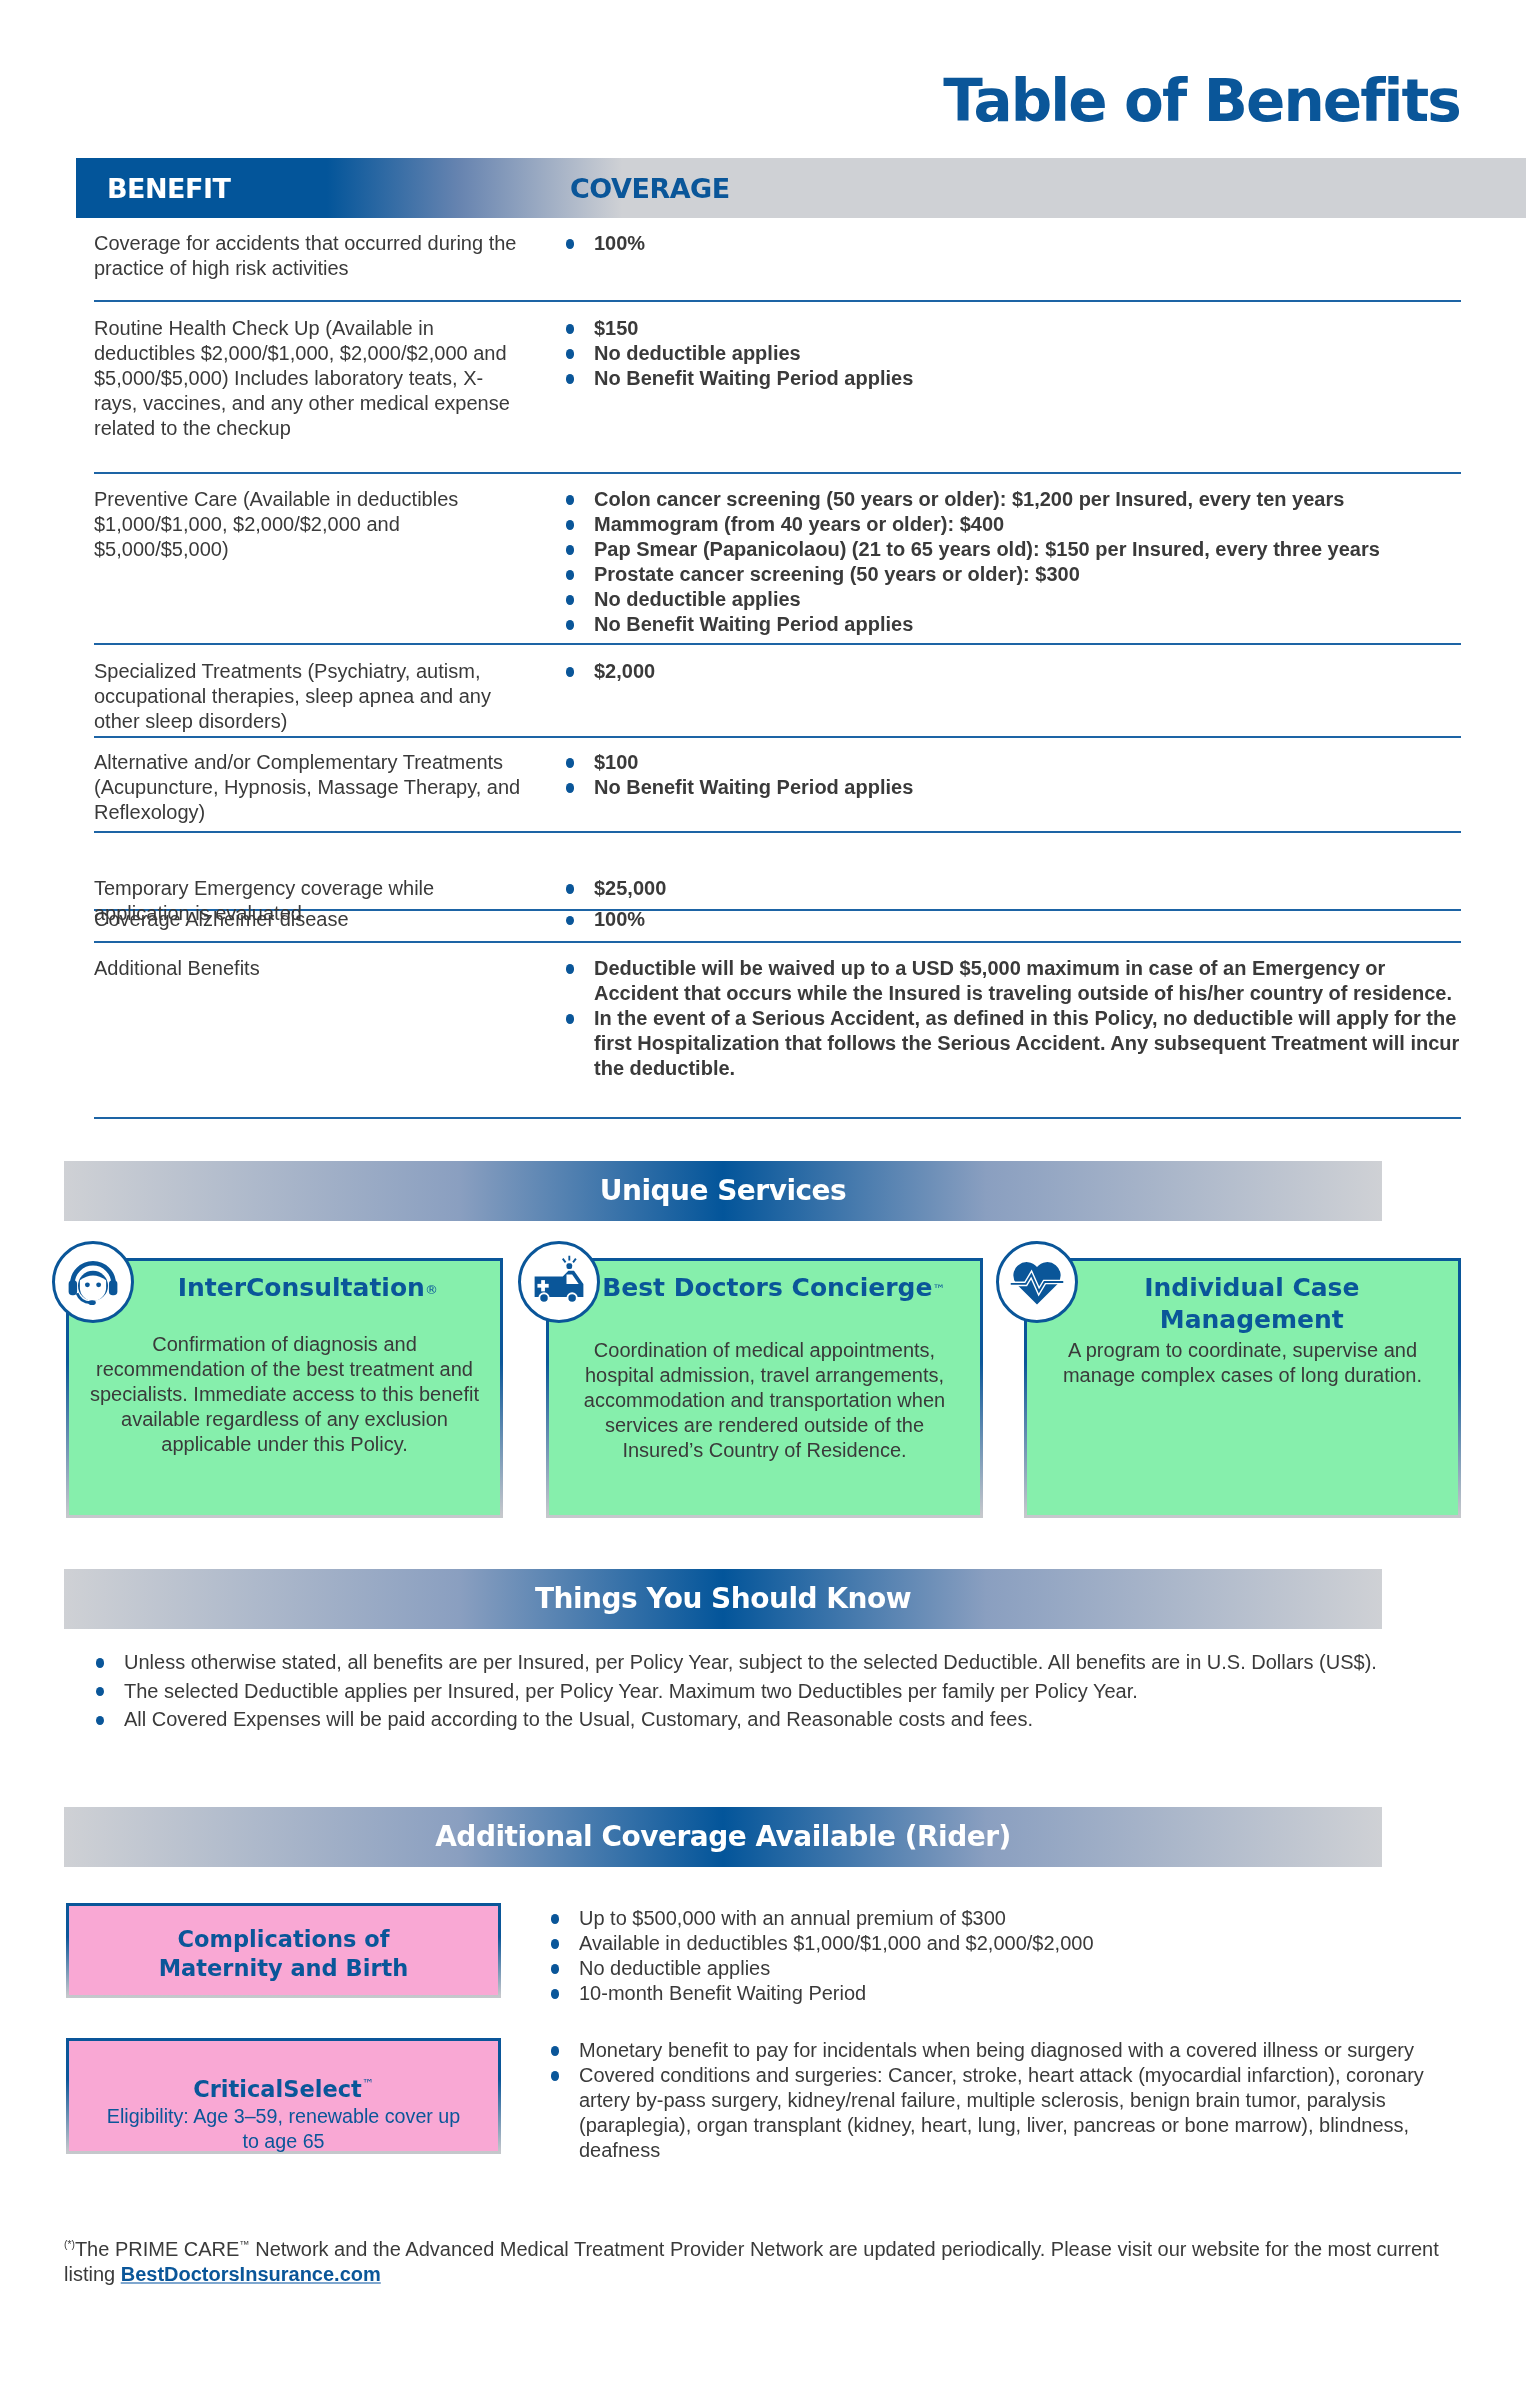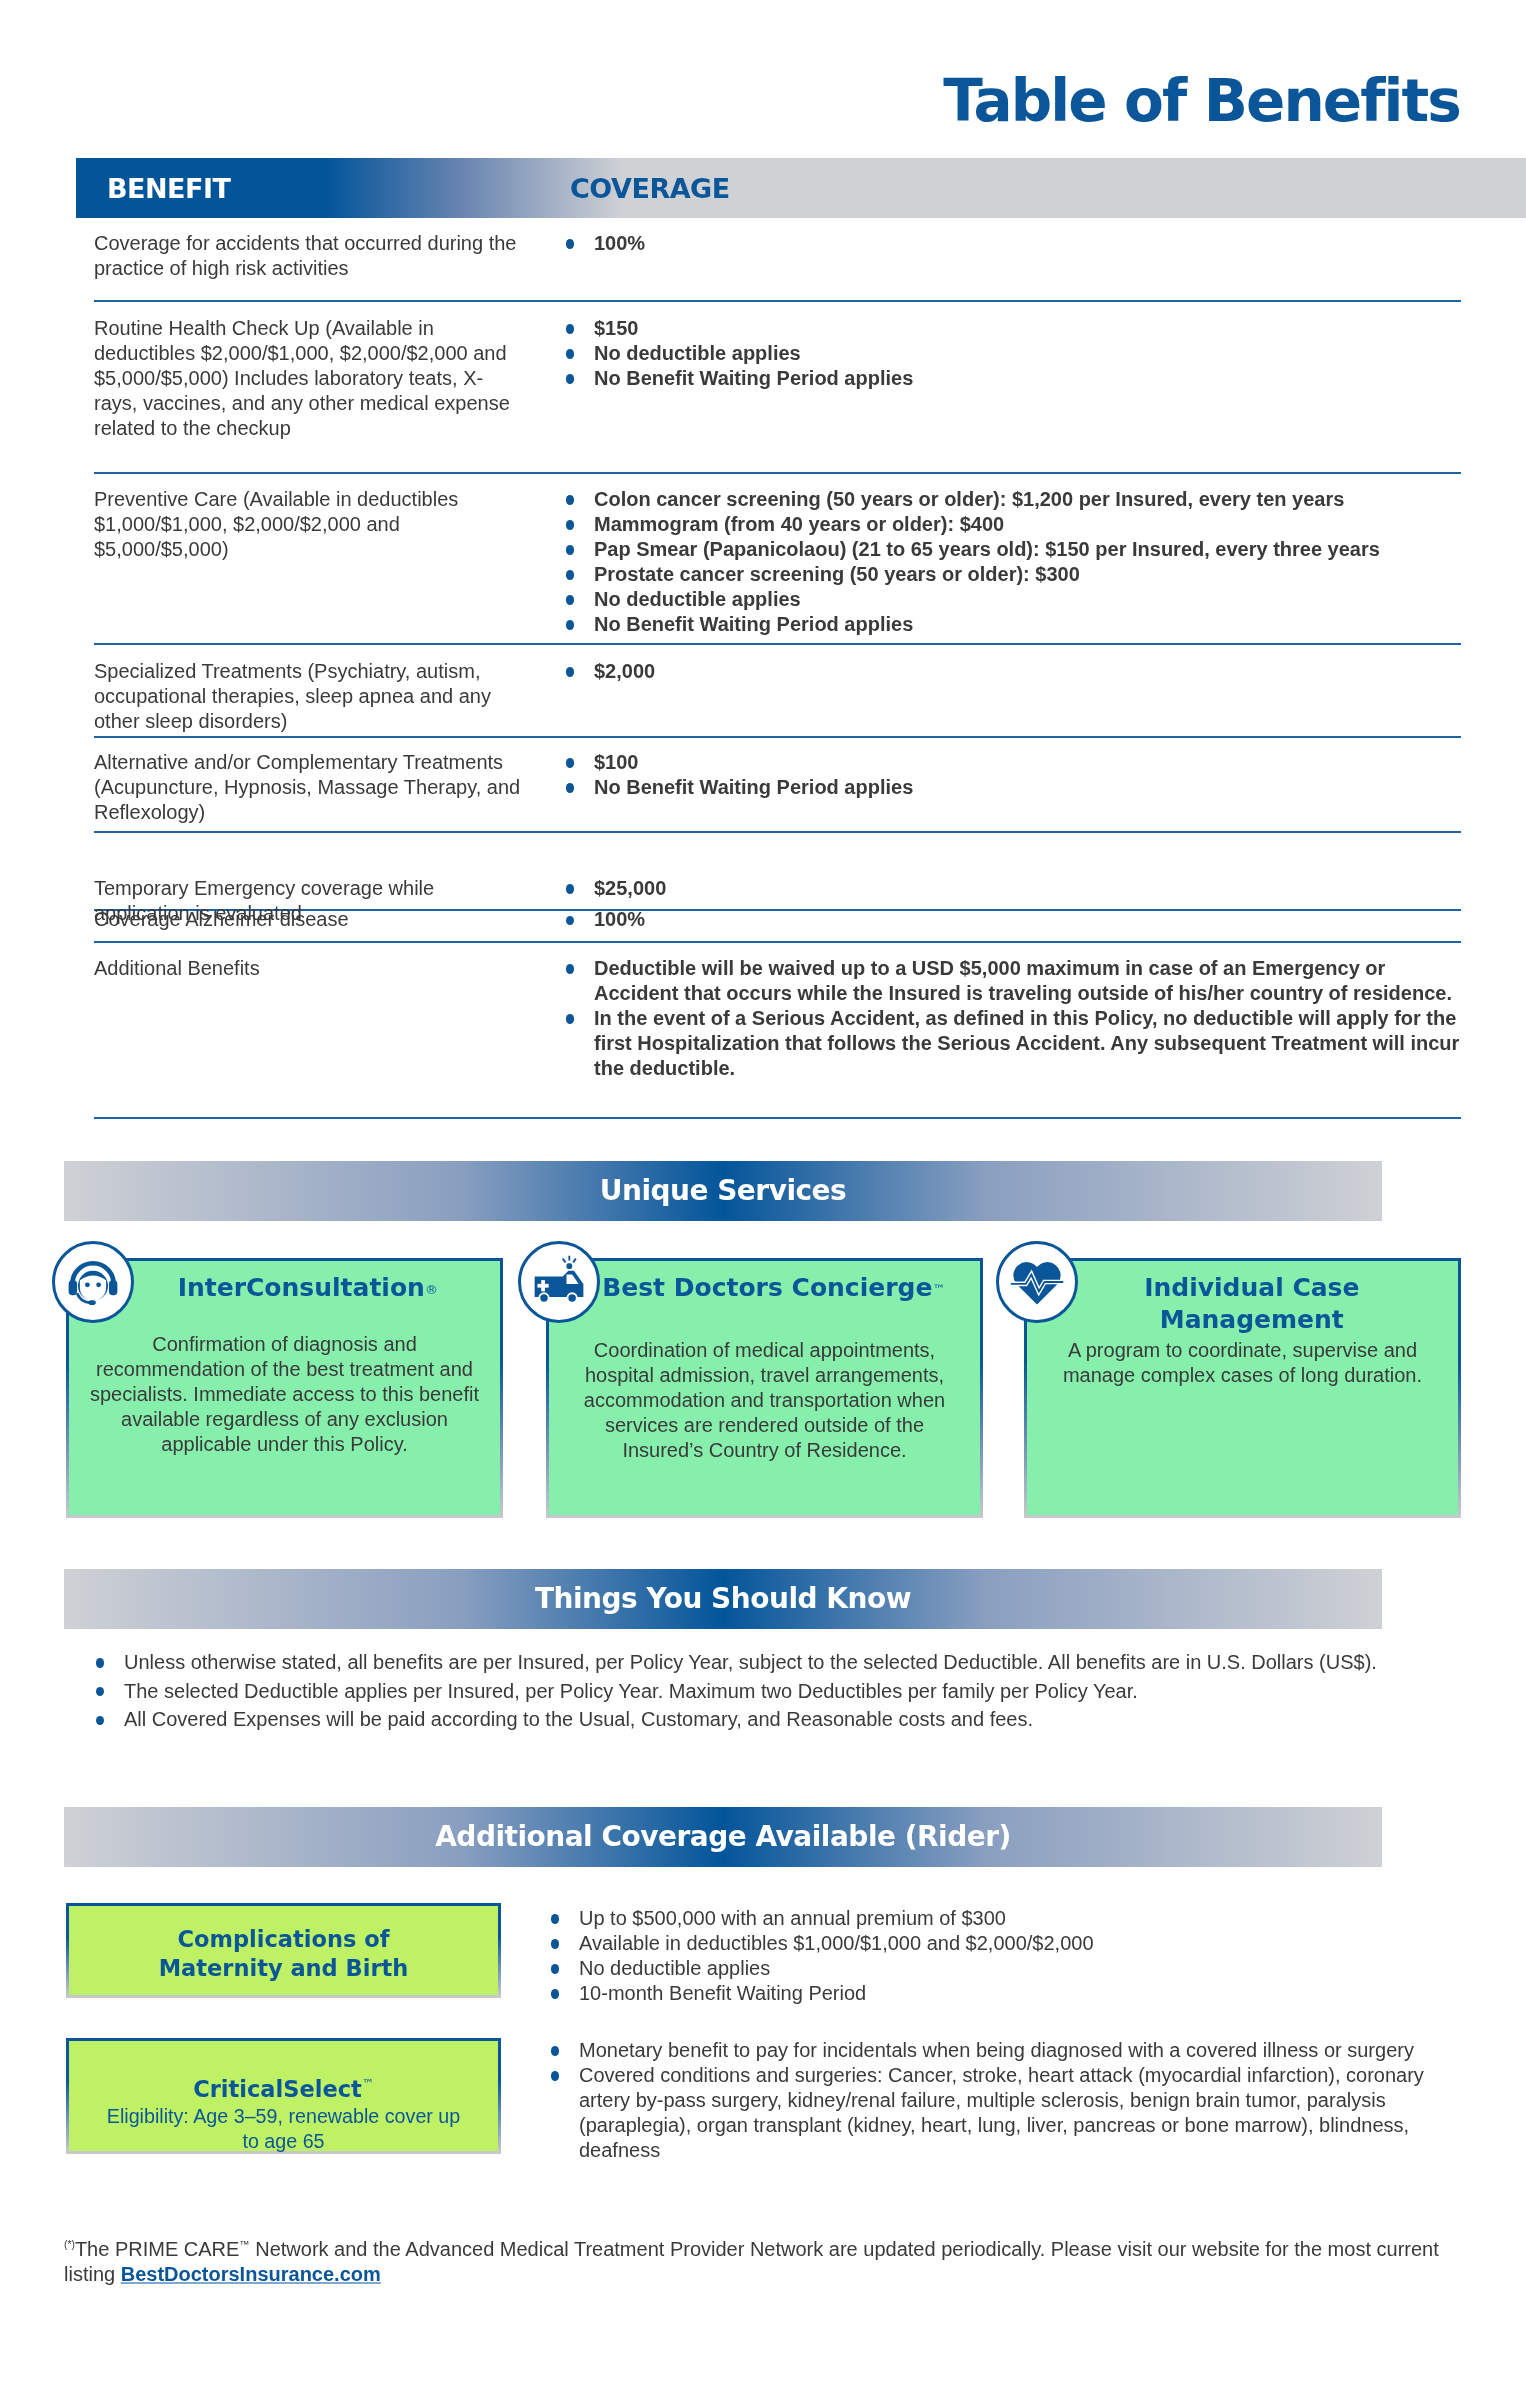--- a/index.html
+++ b/index.html
@@ -35,21 +35,21 @@
   .card .card-title sup { font-size: 13px; font-weight: normal; vertical-align: top; position: relative; top: 1.9px; }
   .card .card-desc { position: absolute; left: 13px; right: 13px; text-align: center; font-size: 20px; line-height: 25px; color: #3a3a3a; }
   .icon-circle { position: absolute; width: 82px; height: 82px; border-radius: 50%; border: 3.7px solid #0a5699; background: #ffffff; top: 1241px; }
   .icon-circle svg { position: absolute; left: 7.5px; top: 7.5px; width: 60px; height: 60px; }
 
   
   .bul { position: absolute; list-style: none; font-size: 20px; line-height: 25px; color: #3a3a3a; }
 
   
   .rbox { position: absolute; left: 66px; width: 435px; border: 3.7px solid;
-    border-image: linear-gradient(to bottom, #0a5699 0%, #0a5699 35%, #c6c8cc 100%) 1; background: #bef264; text-align: center; }
+    border-image: linear-gradient(to bottom, #0a5699 0%, #0a5699 35%, #c6c8cc 100%) 1; background: #f9a8d4; text-align: center; }
   .rbox .rtitle { font-family: "DejaVu Sans", sans-serif; font-weight: bold; font-size: 22.5px; line-height: 29px; color: #0a5699; }
   .rbox .rtitle sup { font-size: 12px; font-weight: normal; }
   .rbox .rsub { font-size: 19.7px; line-height: 25px; color: #0a5699; }
 
   
   .footer { position: absolute; left: 64px; top: 2232px; width: 1387px; font-size: 20px; line-height: 25px; color: #3a3a3a; }
   .footer sup { font-size: 10.3px; }
   .footer a { color: #0a5699; font-weight: bold; text-decoration: underline; text-decoration-color: #7fa7cf; }
 </style>
 </head>

